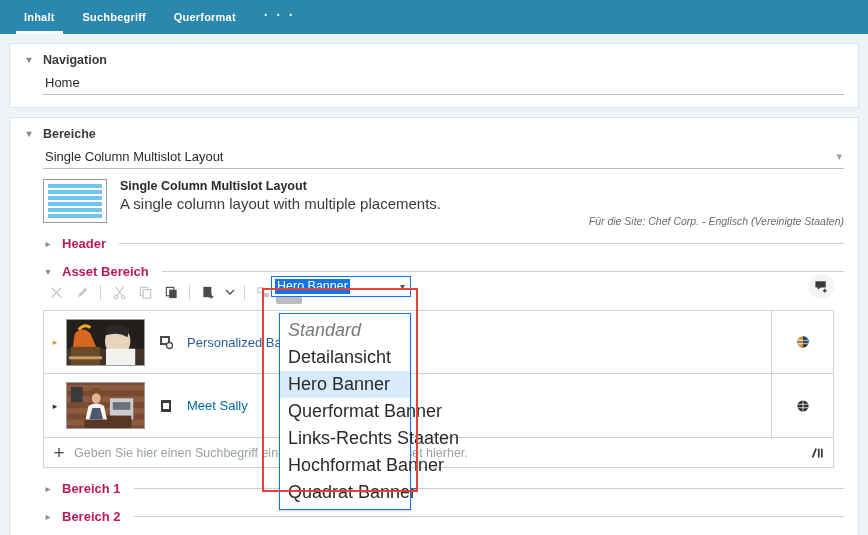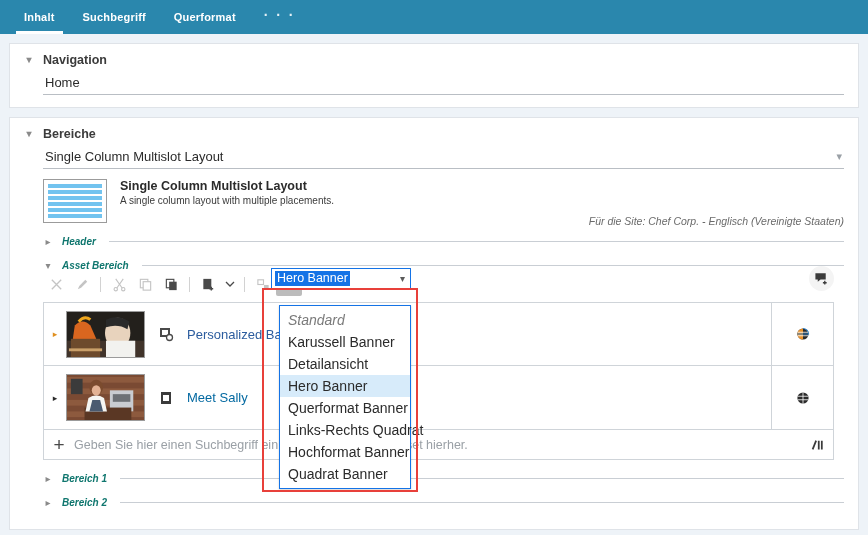--- a/index.html
+++ b/index.html
@@ -110,35 +110,35 @@
   }
   .layout-thumb i {
     display: block;
     height: 4px;
     background: #72c3ef;
   }
   .layout-title {
     font-size: 12.5px; font-weight: bold; color: #2b2b2b;
     margin-bottom: 2px;
   }
-  .layout-desc { font-size: 10px; color: #3b3b3b; }
+  .layout-desc { font-size: 15px; color: #3b3b3b; }
   .site-note {
     position: absolute; right: 0; bottom: -4px;
     font-size: 10.5px; font-style: italic; color: #6b6b6b;
     white-space: nowrap;
   }
 
   
   .subsect {
     display: flex; align-items: center; gap: 9px;
     margin-left: 19px;
     margin-top: 13px;
   }
   .subsect .lbl {
-    font-size: 10px; font-weight: bold; color: #0f766e; white-space: nowrap; font-style: italic;
+    font-size: 13px; font-weight: bold; color: #be185d; white-space: nowrap;
   }
   .subsect .rule {
     flex: 1; height: 1px; background: #c9ced4; margin-left: 4px;
   }
 
   
   .toolbar {
     margin-left: 19px;
     display: flex; align-items: center;
     gap: 0px;
@@ -187,21 +187,21 @@
     width: 132px;
     background: #ffffff;
     border: 1px solid #1473e6;
     padding: 3px 0 3px 0;
     z-index: 40;
     box-shadow: 0 1px 2px rgba(0,0,0,.18);
   }
   .dd li {
     list-style: none;
     padding: 3px 8px;
-    font-size: 14px;
+    font-size: 18px;
     color: #2b2b2b;
     white-space: nowrap;
     cursor: pointer;
   }
   .dd li.ph { font-style: italic; color: #7a7a7a; }
   .dd li.sel { background: #d7ebfa; }
 
   
   .redbox {
     position: absolute;
@@ -404,25 +404,24 @@
           </svg>
       </div>
 
       <div class="combo-wrap">
         <div class="combo">
           <span class="val">Hero Banner</span>
           <span class="cv">▾</span>
         </div>
         <ul class="dd">
           <li class="ph">Standard</li>
-          <li>Karussell Banner</li>
           <li>Detailansicht</li>
           <li class="sel">Hero Banner</li>
           <li>Querformat Banner</li>
-          <li>Links-Rechts Quadrat</li>
+          <li>Links-Rechts Staaten</li>
           <li>Hochformat Banner</li>
           <li>Quadrat Banner</li>
         </ul>
       </div>
 
       <div class="comment-btn">
         <svg width="15" height="15" viewBox="0 0 16 16">
           <path d="M1.5 2.5 h11 v6.5 h-5.5 l-3 2.5 v-2.5 h-2.5 z" fill="#3b3b3b"></path>
           <path d="M11.5 10.5 v4 M9.5 12.5 h4" stroke="#3b3b3b" stroke-width="1.4"></path>
         </svg>

